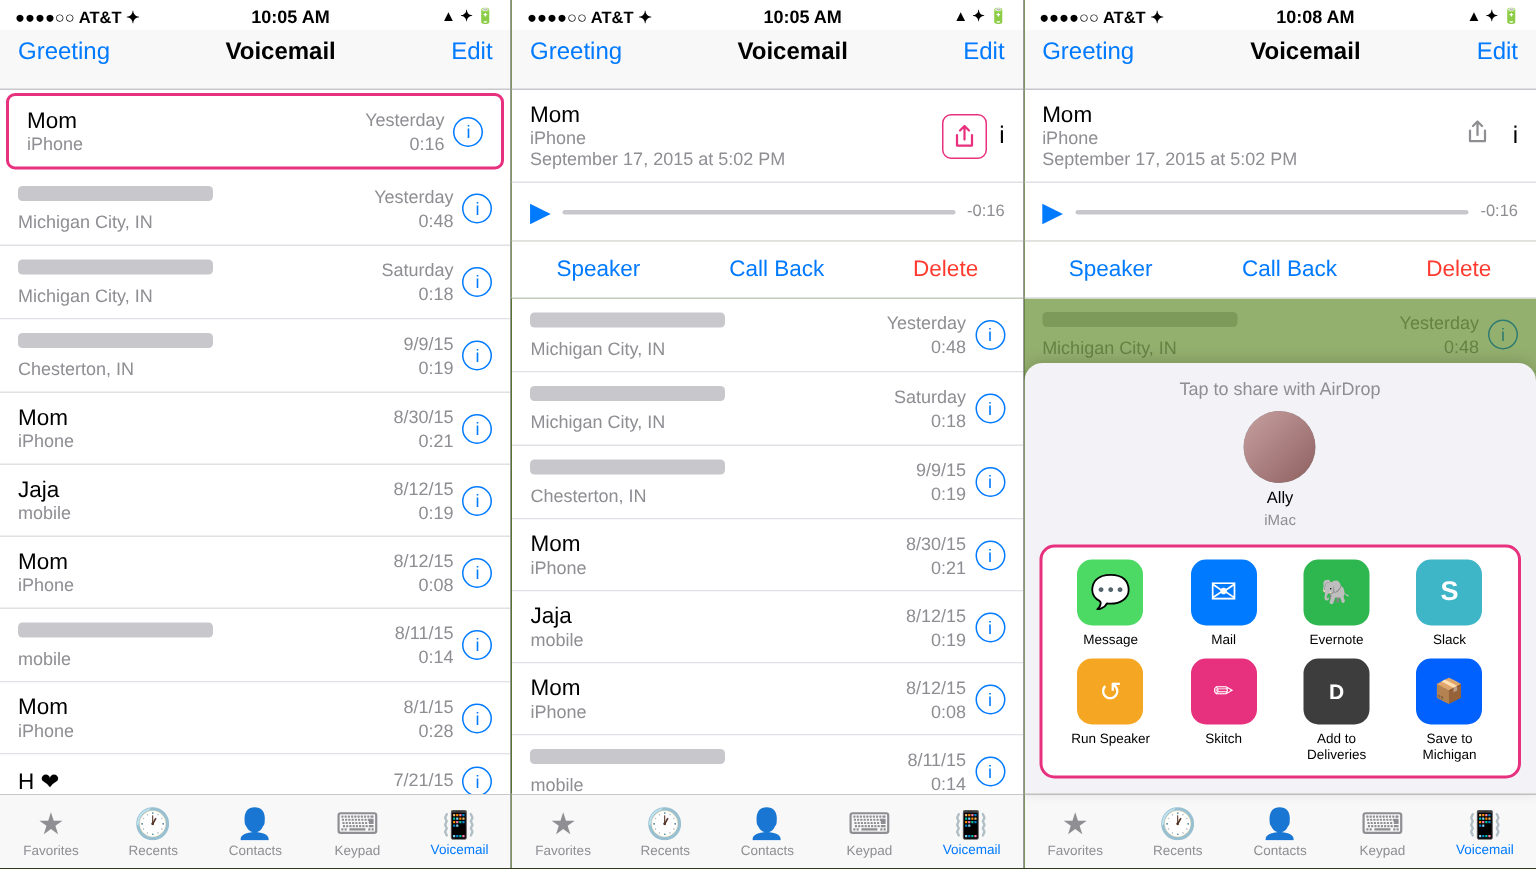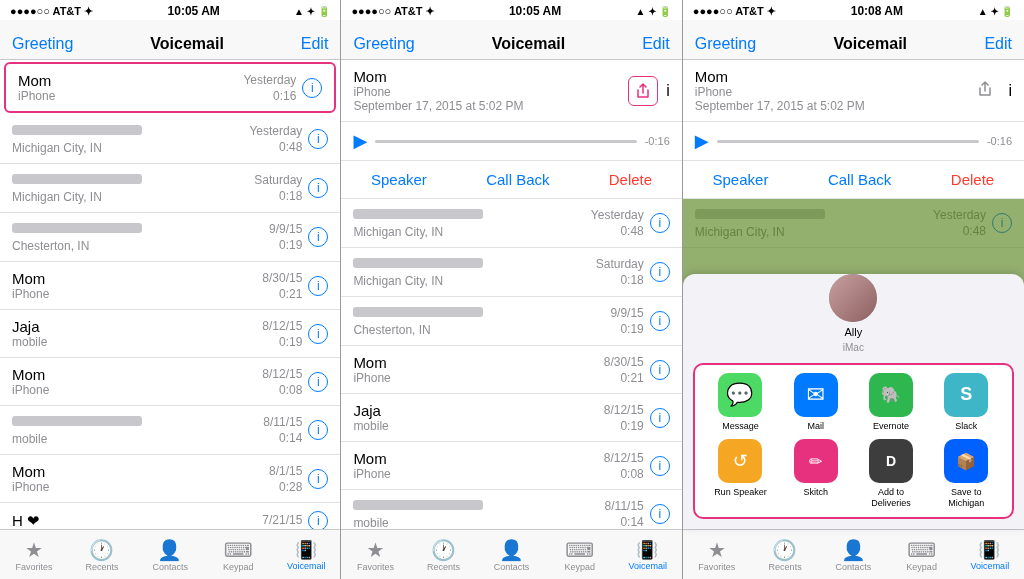--- a/index.html
+++ b/index.html
@@ -42,21 +42,21 @@
       font-weight: 600;
       height: 20px;
     }
     .status-bar .time { font-size: 12px; font-weight: 600; }
     .status-bar .icons { display: flex; align-items: center; gap: 3px; font-size: 10px; }
 
     
     .nav-bar {
       display: flex;
       justify-content: space-between;
-      align-items: flex-end;
+      align-items: flex-start;
       padding: 6px 12px;
       background: #f8f8f8;
       border-bottom: 1px solid #c8c8cc;
       height: 40px;
     }
     .nav-bar .nav-left { color: #007aff; font-size: 16px; }
     .nav-bar .nav-title { font-size: 16px; font-weight: 700; color: #000; }
     .nav-bar .nav-right { color: #007aff; font-size: 16px; }
 
     
@@ -684,20 +684,21 @@
         </div>
         <div class="vm-right">
           <span class="vm-date">Yesterday</span>
           <span class="vm-duration">0:48</span>
         </div>
         <div class="info-btn">i</div>
       </div>
     </div>
 
     <div class="airdrop-sheet">
+      <div class="airdrop-title">Tap to share with AirDrop</div>
       <div class="airdrop-contacts">
         <div class="airdrop-contact">
           <div class="airdrop-avatar">
             <div class="airdrop-avatar-img"></div>
           </div>
           <div class="airdrop-name">Ally</div>
           <div class="airdrop-device">iMac</div>
         </div>
       </div>
       <div class="app-grid-section">

